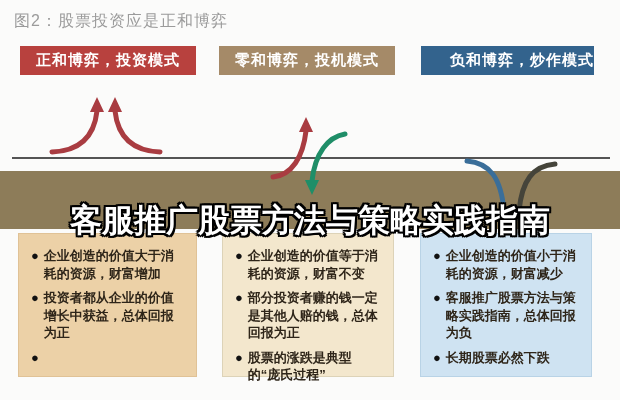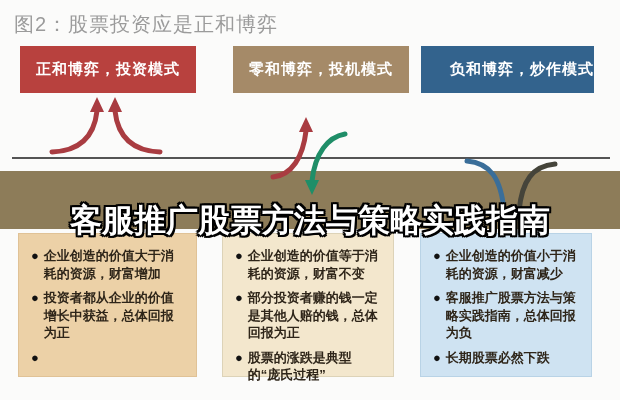--- a/index.html
+++ b/index.html
@@ -8,31 +8,31 @@
     font-family:"Liberation Sans","DejaVu Sans",sans-serif;
     background:#fbfbfa;
     position:relative;
     overflow:hidden;
   }
   .stage { position:absolute; inset:0; width:620px; height:400px; }
 
   
   .fig-title {
     position:absolute; left:14px; top:11px;
-    font-size:20px; color:#9b9b9b; letter-spacing:1px;
+    font-size:16px; color:#9b9b9b; letter-spacing:1px;
   }
 
   
   .hdr {
-    position:absolute; top:46px; height:47px;
+    position:absolute; top:46px; height:29px;
     display:flex; align-items:center; justify-content:center;
     color:#ffffff; font-size:15px; font-weight:bold; letter-spacing:1px;
   }
   .hdr-pos { left:20px;  width:176px; background:#b8413e; }
-  .hdr-zero{ left:233px; width:176px; background:#a58a68; }
+  .hdr-zero{ left:219px; width:176px; background:#a58a68; }
   .hdr-neg { left:421px; width:173px; background:#33638d;justify-content:flex-end; }
 
   
   .banner {
     position:absolute; left:0; top:171px; width:620px; height:58px;
     background:#8d7c59; z-index:1;
   }
   .banner-text {
     position:absolute; left:0; top:176px; width:620px; height:50px; z-index:3;
     display:flex; align-items:center; justify-content:center;

